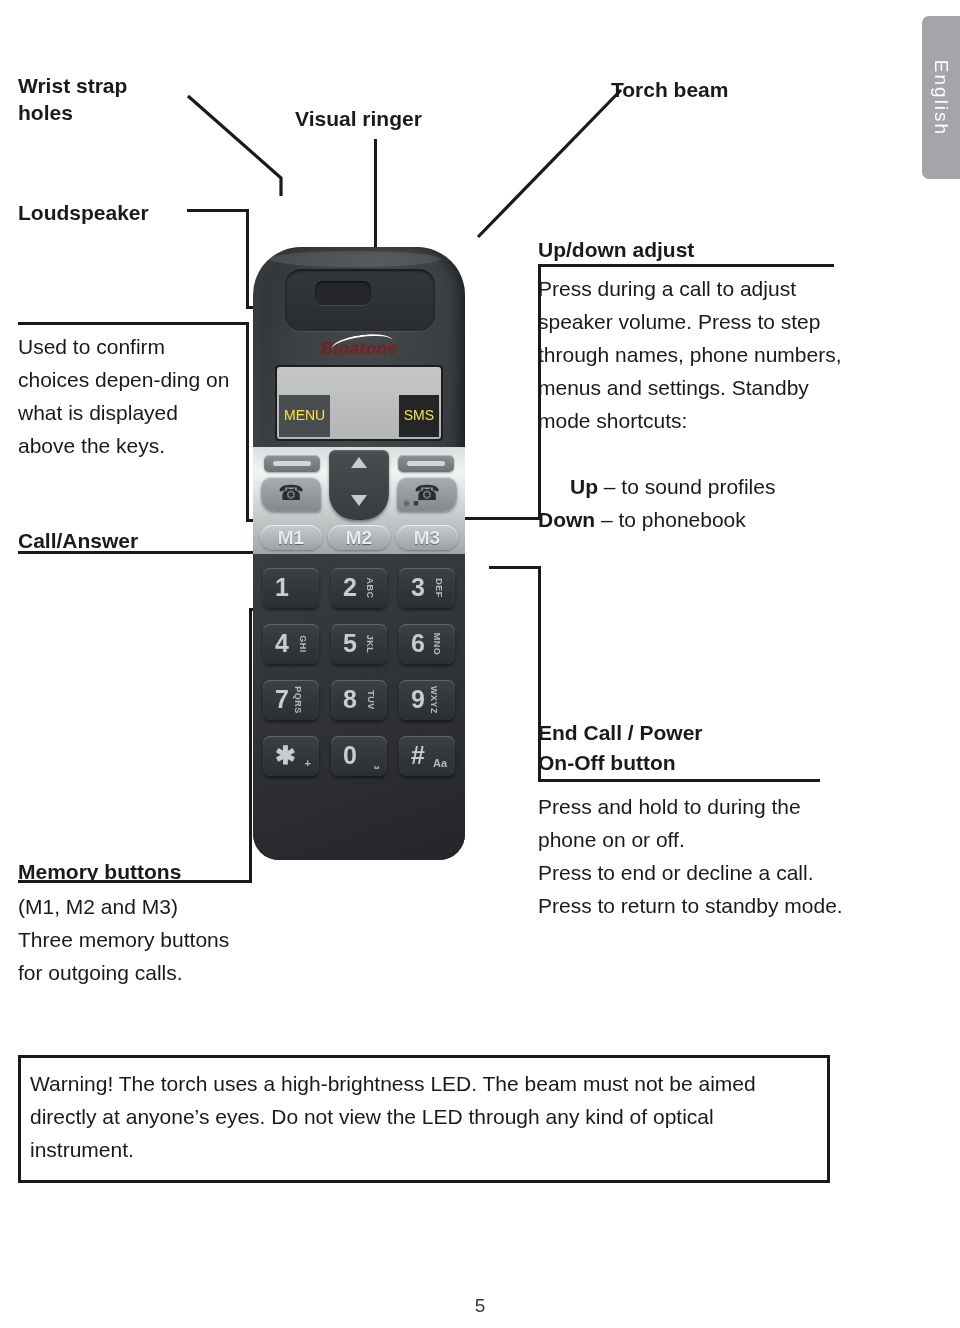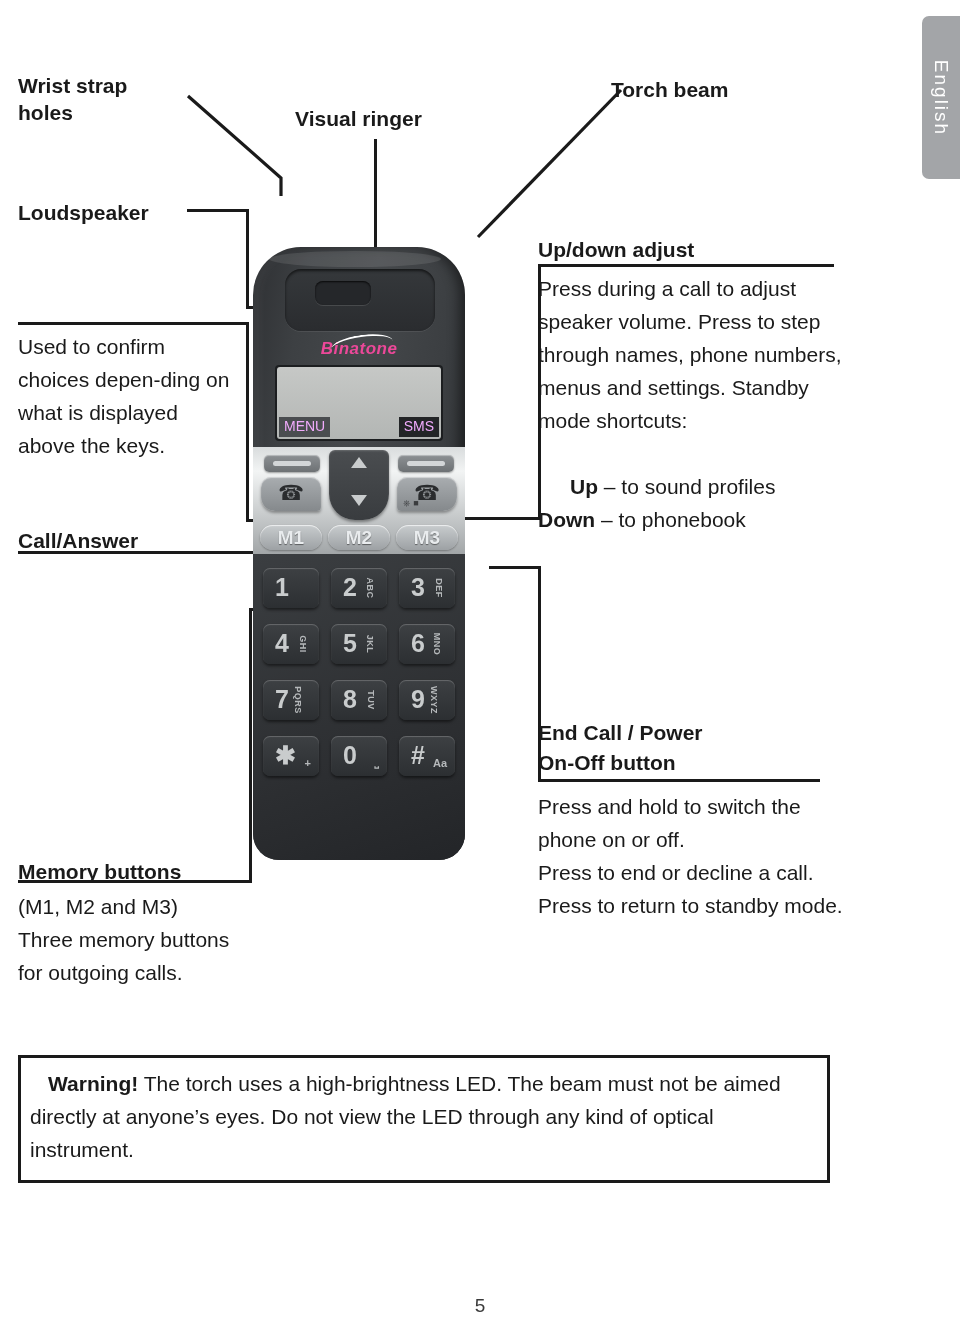--- a/index.html
+++ b/index.html
@@ -83,21 +83,21 @@
     box-sizing: border-box;
   }
   .warn-text {
     position: absolute;
     left: 30px;
     top: 1067px;
     width: 790px;
     font-size: 21px;
     line-height: 33px;
   }
-  .warn-text b { font-weight: bold; margin-left: 18px; }
+  .warn-text b { font-weight: normal; }
 
   .page-num {
     position: absolute;
     left: 0;
     right: 0;
     top: 1295px;
     text-align: center;
     font-size: 19px;
     color: #3a3a3a;
   }
@@ -138,21 +138,21 @@
     left: 62px; top: 34px;
     width: 56px; height: 24px;
     border-radius: 8px;
     background: #25272a;
     box-shadow: inset 0 1px 2px rgba(0,0,0,.8), 0 1px 0 rgba(255,255,255,.12);
   }
   .brand {
     position: absolute;
     left: 0; right: 0; top: 92px;
     text-align: center;
-    color: #ec4899;
+    color: #7f1d1d;
     font-size: 17px;
     font-weight: bold;
     font-style: italic;
     letter-spacing: .5px;
     font-family: "Liberation Sans", sans-serif;
   }
   .brand::after {
     content: "";
     position: absolute;
     left: 50%;
@@ -189,23 +189,23 @@
     color: #1a1c1e;
     letter-spacing: -1px;
     font-family: "Liberation Sans", sans-serif;
   }
   .soft-l, .soft-r {
     position: absolute;
     bottom: 2px;
     height: 20px;
     line-height: 18px;
     font-size: 14px;
-    color: #f0abfc;
+    color: #fde047;
     background: #4a4d50;
-    padding: 0 5px;
+    padding: 11px 5px;
     font-family: "Liberation Sans", sans-serif;
   }
   .soft-l { left: 2px; }
   .soft-r { right: 2px; background: #232527; text-align: right; }
 
   
   .silver-band {
     position: absolute;
     left: 0; top: 200px;
     width: 212px; height: 110px;
@@ -408,21 +408,21 @@
   <div class="body-txt" style="left:538px; top:503px;">
     <b>Down</b><span> – to phonebook</span>
   </div>
 
   <div class="lbl bold" style="left:538px; top:718px; width:300px; white-space:pre-line; line-height:30px;">End Call / Power
 On-Off button</div>
   <div class="ln h" style="left:538px; top:779px; width:282px;"></div>
   <div class="ln v" style="left:538px; top:566px; height:215px;"></div>
   <div class="ln h" style="left:489px; top:566px; width:52px;"></div>
 
-  <div class="body-txt" style="left:538px; top:790px; width:310px; white-space:pre-line;">Press and hold to switch the phone on or off.
+  <div class="body-txt" style="left:538px; top:790px; width:310px; white-space:pre-line;">Press and hold to during the phone on or off.
 Press to end or decline a call.
 Press to return to standby mode.</div>
 
   <div class="phone">
     <div class="phone-body"></div>
     <div class="phone-topglint"></div>
     <div class="earpiece-recess"></div>
     <div class="earpiece-slot"></div>
 
     <div class="brand">Binatone</div>

